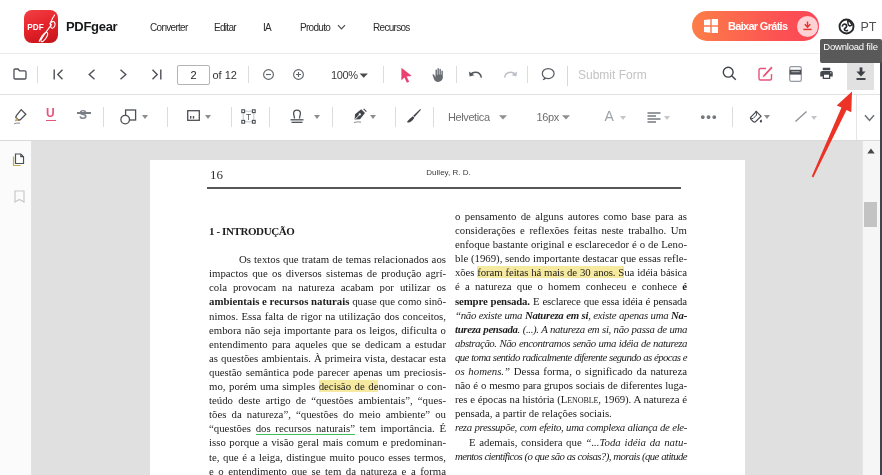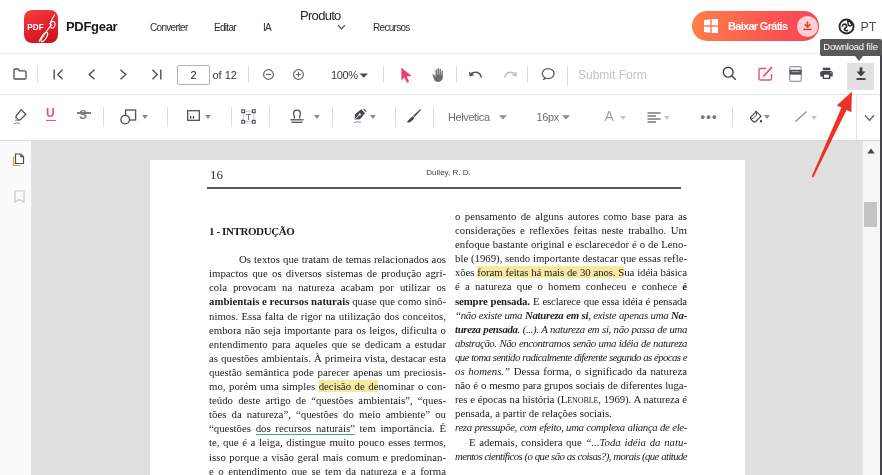--- a/index.html
+++ b/index.html
@@ -29,21 +29,21 @@
       <path d="M30.6 5 C29 7.2 27.8 9.4 27 11.6"></path>
       <path d="M27 11.6 C25.8 15.4 26.6 18.6 28.6 18.2 C30.6 17.8 31.8 14.4 30.6 12.4 C29.6 10.8 27.6 11.4 25.8 13.8"></path>
       <path d="M27.4 14.6 C24.6 18.6 20 24.6 17.6 28.6"></path>
       <path d="M17.6 28.6 C16 31.4 17.2 32.6 19.4 31 C22.2 28.8 24.8 24.2 23.2 22.6 C21.6 21.2 18.6 24.6 16.4 28.8 C15.8 30 15.4 30.8 15.2 31.4"></path>
     </g>
   </svg>
   <div class="abs" style="left:66px;top:19px;font-size:13px;font-weight:bold;color:#17181a;letter-spacing:-0.3px;">PDFgear</div>
   <div class="abs" style="left:150px;top:22px;font-size:10px;letter-spacing:-0.7px;color:#2b2b2b;">Converter</div>
   <div class="abs" style="left:214px;top:22px;font-size:10px;letter-spacing:-0.7px;color:#2b2b2b;">Editar</div>
   <div class="abs" style="left:263px;top:22px;font-size:10px;letter-spacing:-0.7px;color:#2b2b2b;">IA</div>
-  <div class="abs" style="left:300px;top:8px;font-size:13px;letter-spacing:-0.7px;color:#2b2b2b;">Produto</div>
+  <div class="abs" style="left:300px;top:22px;font-size:10px;letter-spacing:-0.7px;color:#2b2b2b;">Produto</div>
   <svg class="abs" style="left:337px;top:24px;" width="9" height="6" viewBox="0 0 9 6">
     <path d="M1 1.2 L4.5 4.8 L8 1.2" fill="none" stroke="#4c4c4c" stroke-width="1.2"></path>
   </svg>
   <div class="abs" style="left:373px;top:22px;font-size:10px;letter-spacing:-0.7px;color:#2b2b2b;">Recursos</div>
 
   <div class="abs" style="left:692px;top:11px;width:127px;height:30px;border-radius:15px;
       background:linear-gradient(90deg,#fd7e48 0%,#fc5153 70%,#fb4656 100%);"></div>
   <svg class="abs" style="left:704px;top:19px;" width="14" height="14" viewBox="0 0 14 14">
     <path d="M0 0.9 L6.3 0.15 V6.3 H0 Z" fill="#fff"></path>
     <path d="M7.7 0 L14 0 V6.3 H7.7 Z" fill="#fff"></path>
@@ -260,22 +260,22 @@
     <div class="line"><b>ambientais e recursos naturais</b> quase que como sinô-</div>
     <div class="line">nimos. Essa falta de rigor na utilização dos conceitos,</div>
     <div class="line">embora não seja importante para os leigos, dificulta o</div>
     <div class="line">entendimento para aqueles que se dedicam a estudar</div>
     <div class="line">as questões ambientais. À primeira vista, destacar esta</div>
     <div class="line">questão semântica pode parecer apenas um preciosis-</div>
     <div class="line">mo, porém uma simples <span class="hl">decisão de de</span>nominar o con-</div>
     <div class="line">teúdo deste artigo de “questões ambientais”, “ques-</div>
     <div class="line">tões da natureza”, “questões do meio ambiente” ou</div>
     <div class="line">“questões <span style="border-bottom:1.8px solid #3fbf5c;">dos recursos naturais”</span> tem importância. É</div>
+    <div class="line">isso porque a visão geral mais comum e predominan-</div>
     <div class="line">te, que é a leiga, distingue muito pouco esses termos,</div>
-    <div class="line">isso porque a visão geral mais comum e predominan-</div>
     <div class="line">e o entendimento que se tem da natureza e a forma</div>
   </div>
 
   <div class="abs serif" id="colR" style="left:455px;top:68px;width:232px;font-size:10.8px;color:#1c1c1c;">
     <div class="line">o pensamento de alguns autores como base para as</div>
     <div class="line">considerações e reflexões feitas neste trabalho. Um</div>
     <div class="line">enfoque bastante original e esclarecedor é o de Leno-</div>
     <div class="line">ble (1969), sendo importante destacar que essas refle-</div>
     <div class="line" style="letter-spacing:-0.1px;">xões <span class="hl">foram feitas há mais de 30 anos. S</span>ua idéia básica</div>
     <div class="line">é a natureza que o homem conheceu e conhece <b>é</b></div>
@@ -295,20 +295,20 @@
 
   <div class="abs" style="left:861.5px;top:0;width:18px;height:334px;background:#f6f6f6;border-left:1px solid #e4e4e4;box-sizing:border-box;"></div>
   <svg class="abs" style="left:867px;top:6.5px;" width="8" height="6" viewBox="0 0 8 6">
     <path d="M4 0.6 L7.7 5.4 L0.3 5.4 Z" fill="#474747"></path>
   </svg>
   <div class="abs" style="left:864px;top:60.5px;width:13px;height:25.5px;background:#c3c3c3;"></div>
 </div>
 
 <div class="abs" style="left:879.5px;top:54px;width:2.5px;height:421px;background:#43454a;"></div>
 
-<div class="abs" style="left:819.5px;top:39px;width:62px;height:17px;background:#595959;border-radius:2px;
+<div class="abs" style="left:819.5px;top:39px;width:62px;height:24px;background:#595959;border-radius:2px;
      color:#fff;font-size:9.5px;letter-spacing:-0.2px;line-height:16.5px;text-align:center;">Download file</div>
 <div class="abs" style="left:855px;top:55.5px;width:0;height:0;border-left:4.5px solid transparent;
      border-right:4.5px solid transparent;border-top:5px solid #595959;"></div>
 
 <svg class="abs" style="left:800px;top:88px;" width="62" height="95" viewBox="0 0 62 95">
   <path d="M52 3.5 L51.3 24.2 L46.5 22 L13.3 89.4 L11.7 88.6 L41.5 19.6 L36.7 17.4 Z" fill="#ec3326"></path>
 </svg>
 
 </body></html>

